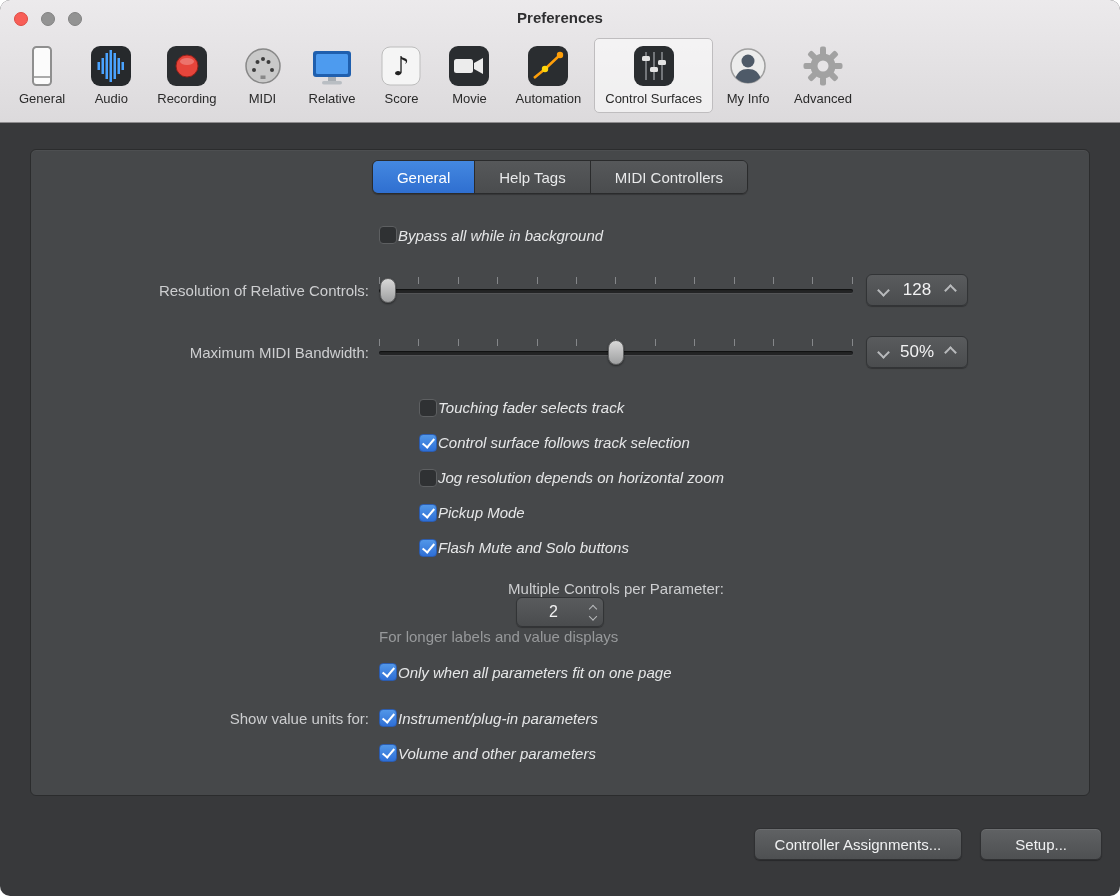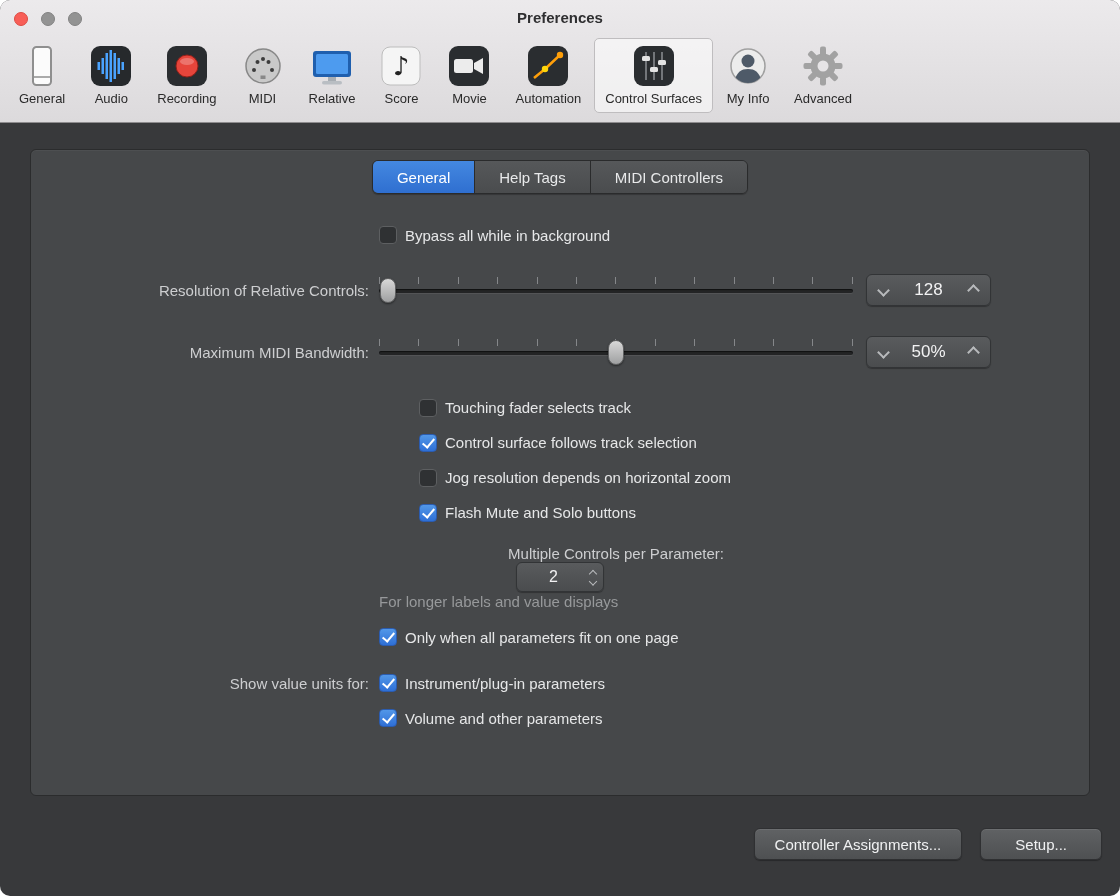--- a/index.html
+++ b/index.html
@@ -69,21 +69,21 @@
   
   .checkbox {
     flex:none; width:18px; height:18px; border-radius:4px; position:relative;
     background:#2f3133; border:1px solid #5d5f61; cursor:default;
   }
   .checkbox.checked { background:linear-gradient(#5297e8,#2e6fd6); border-color:#2b5cb0; }
   .checkbox.checked::after {
     content:""; position:absolute; left:5px; top:1px; width:5px; height:10px;
     border:solid #fff; border-width:0 2px 2px 0; transform:rotate(40deg);
   }
-  .cb-label { margin-left:8px; font-size:15px; color:#e6e7e8; }
+  .cb-label { margin-left:1px; font-size:15px; color:#e6e7e8;font-style:italic; }
   .row-bypass { margin-top:29px; height:24px; }
   
   .row-resolution { margin-top:27px; height:32px; }
   .row-bandwidth  { margin-top:30px; height:32px; }
   .slider { position:relative; width:474px; height:30px; flex:none; }
   .ticks {
     position:absolute; left:0; right:0; top:2px; height:7px;
     display:flex; justify-content:space-between;
   }
   .ticks i { width:1px; height:7px; background:#85878a; }
@@ -93,21 +93,21 @@
     box-shadow:inset 0 1px 1px rgba(0,0,0,0.55), 0 1px 0 rgba(255,255,255,0.07);
   }
   .thumb {
     position:absolute; top:3px; width:16px; height:25px; border-radius:8px;
     background:linear-gradient(#d8d8d8,#9fa0a1);
     border:1px solid #5f6061;
     box-shadow:0 1px 2px rgba(0,0,0,0.45);
   }
   
   .stepper {
-    flex:none; width:125px; height:32px; margin-left:13px;
+    flex:none; width:102px; height:32px; margin-left:13px;
     border-radius:6px; border:1px solid #323436;
     background:linear-gradient(#595b5d,#4a4c4e);
     display:flex; align-items:center; justify-content:space-between;
     padding:0 12px; box-shadow:0 1px 1px rgba(0,0,0,0.3);
   }
   .stepper-value { font-size:17px; color:#f2f2f3; }
   .chev {
     display:inline-block; width:9px; height:9px;
     border-left:2px solid #b8babc; border-bottom:2px solid #b8babc;
     transform:rotate(-45deg);
@@ -411,20 +411,25 @@
         <span class="cb-label">Control surface follows track selection</span>
       </div>
       <div class="row opt-row">
         <div class="lbl"></div>
         <span class="checkbox"></span>
         <span class="cb-label">Jog resolution depends on horizontal zoom</span>
       </div>
       <div class="row opt-row">
         <div class="lbl"></div>
         <span class="checkbox checked"></span>
+        <span class="cb-label">Pickup Mode</span>
+      </div>
+      <div class="row opt-row">
+        <div class="lbl"></div>
+        <span class="checkbox checked"></span>
         <span class="cb-label">Flash Mute and Solo buttons</span>
       </div>
     </div>
 
     <div class="row row-multiple">
       <div class="lbl">Multiple Controls per Parameter:</div>
       <div class="mini-stepper">
         <span class="mini-value">2</span>
         <span class="mini-chevs">
           <span class="chev sm up"></span>

